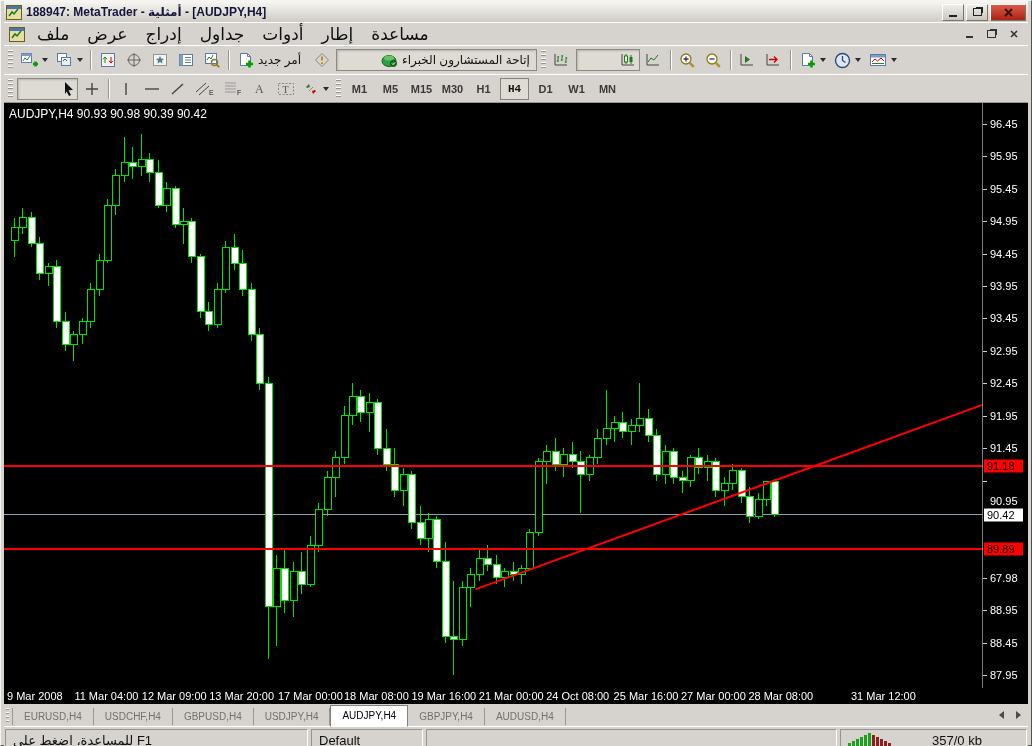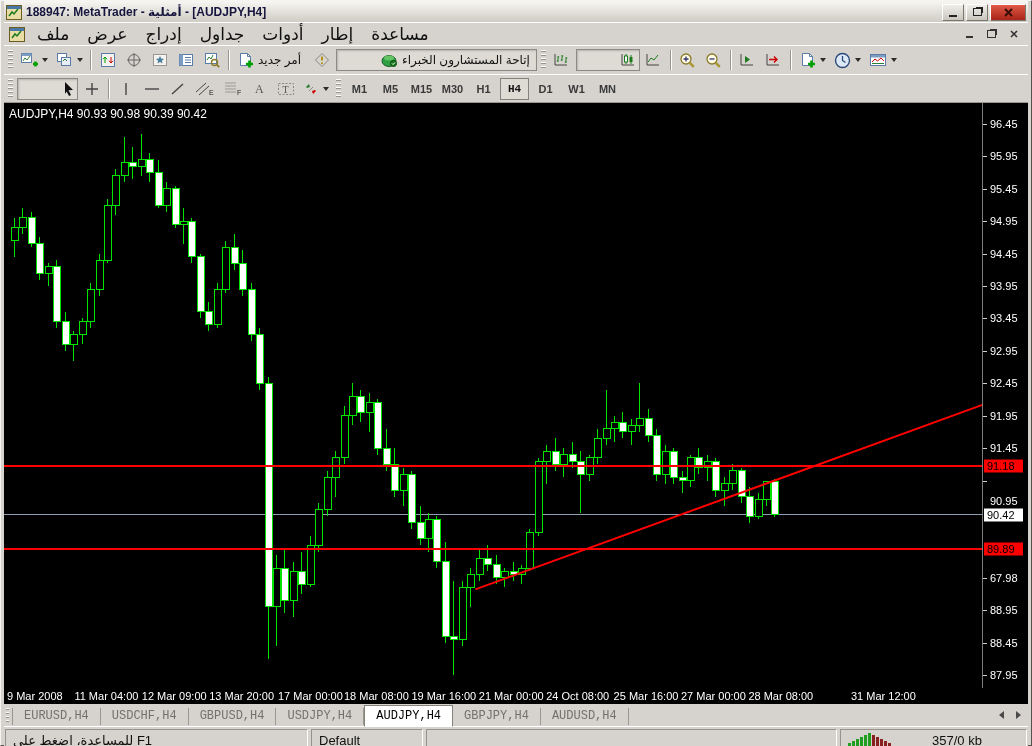--- a/index.html
+++ b/index.html
@@ -51,22 +51,22 @@
   .ytick{position:absolute;left:0;width:4px;height:1px;background:#cfcfcf;}
   .ylab{position:absolute;left:7px;font-size:11px;color:#fff;transform:translateY(-50%);letter-spacing:0;}
   .ymark{position:absolute;left:1px;height:13px;line-height:13px;font-size:11px;color:#000;
          padding:0 3px;transform:translateY(-50%);min-width:33px;}
   .xaxis{position:absolute;left:0;top:586px;width:100%;height:15px;background:#000;}
   .xlab{position:absolute;top:1px;font-size:11px;color:#fff;white-space:nowrap;}
   
   .tabbar{height:22px;background:#d6d3ce;position:relative;display:flex;align-items:flex-end;padding:0 8px;}
   .tabbar:before{content:"";position:absolute;left:2px;top:4px;width:3px;height:15px;
            background:repeating-linear-gradient(to bottom,#fdfdfc 0 1px,#96938b 1px 2px,transparent 2px 4px);}
-  .tab{height:17px;line-height:17px;padding:0 11px;font-size:12px;color:#73716a;cursor:default;
-       border-right:1px solid #9a978f;margin-bottom:1px;white-space:nowrap;font-family:Liberation Mono, monospace;}
+  .tab{height:17px;line-height:17px;padding:0 11px;font-size:10px;color:#73716a;cursor:default;
+       border-right:1px solid #9a978f;margin-bottom:1px;white-space:nowrap;}
   .tab:first-of-type{border-left:1px solid #9a978f;}
   .tab.active{background:#fff;color:#000;border:1px solid #85827b;border-bottom:1px solid #fff;
               height:20px;line-height:20px;margin-bottom:0;position:relative;top:1px;}
   .tab-scroll{position:absolute;right:4px;top:5px;display:flex;gap:6px;}
   .tsbtn{width:11px;height:11px;display:flex;align-items:center;justify-content:center;}
   .tri-l{width:0;height:0;border-top:4px solid transparent;border-bottom:4px solid transparent;border-right:5px solid #4a4a4a;}
   .tri-r{width:0;height:0;border-top:4px solid transparent;border-bottom:4px solid transparent;border-left:5px solid #4a4a4a;}
   
   .statusbar{height:23px;display:flex;align-items:stretch;background:#d6d3ce;padding:2px 1px 2px 1px;border-top:1px solid #fff;}
   .seg{border:1px solid;border-color:#96938b #fdfdfc #fdfdfc #96938b;background:#d6d3ce;

